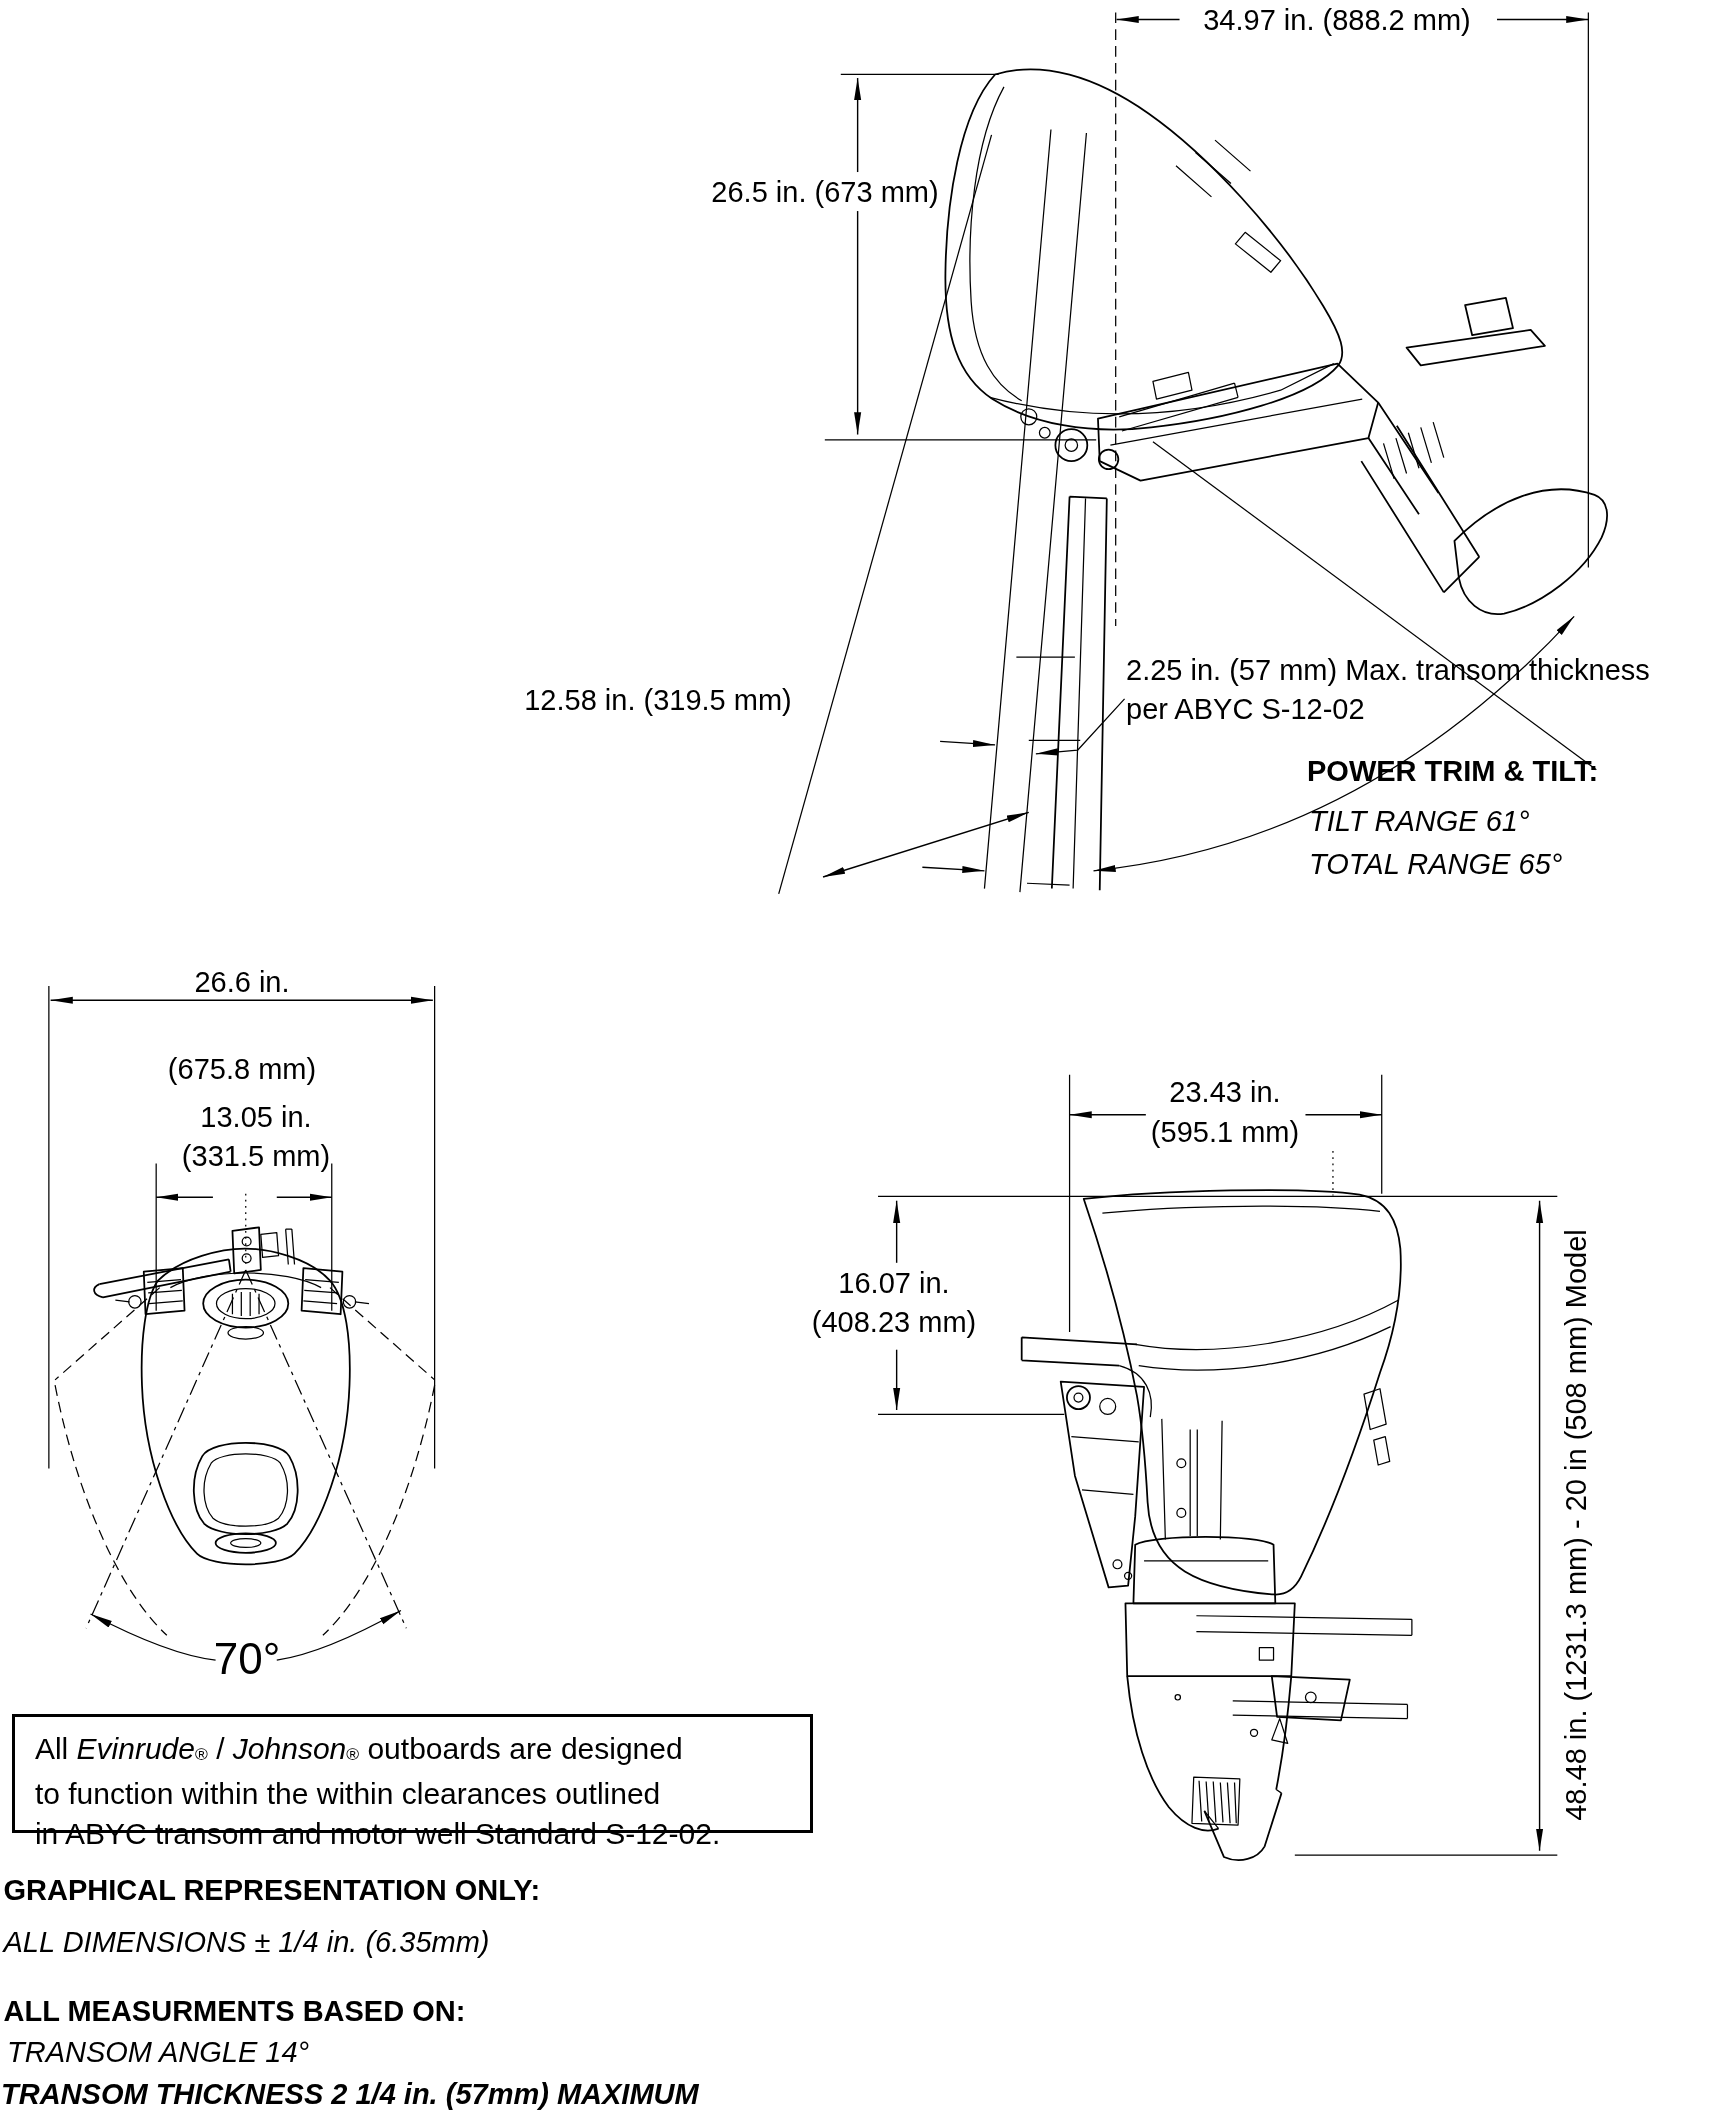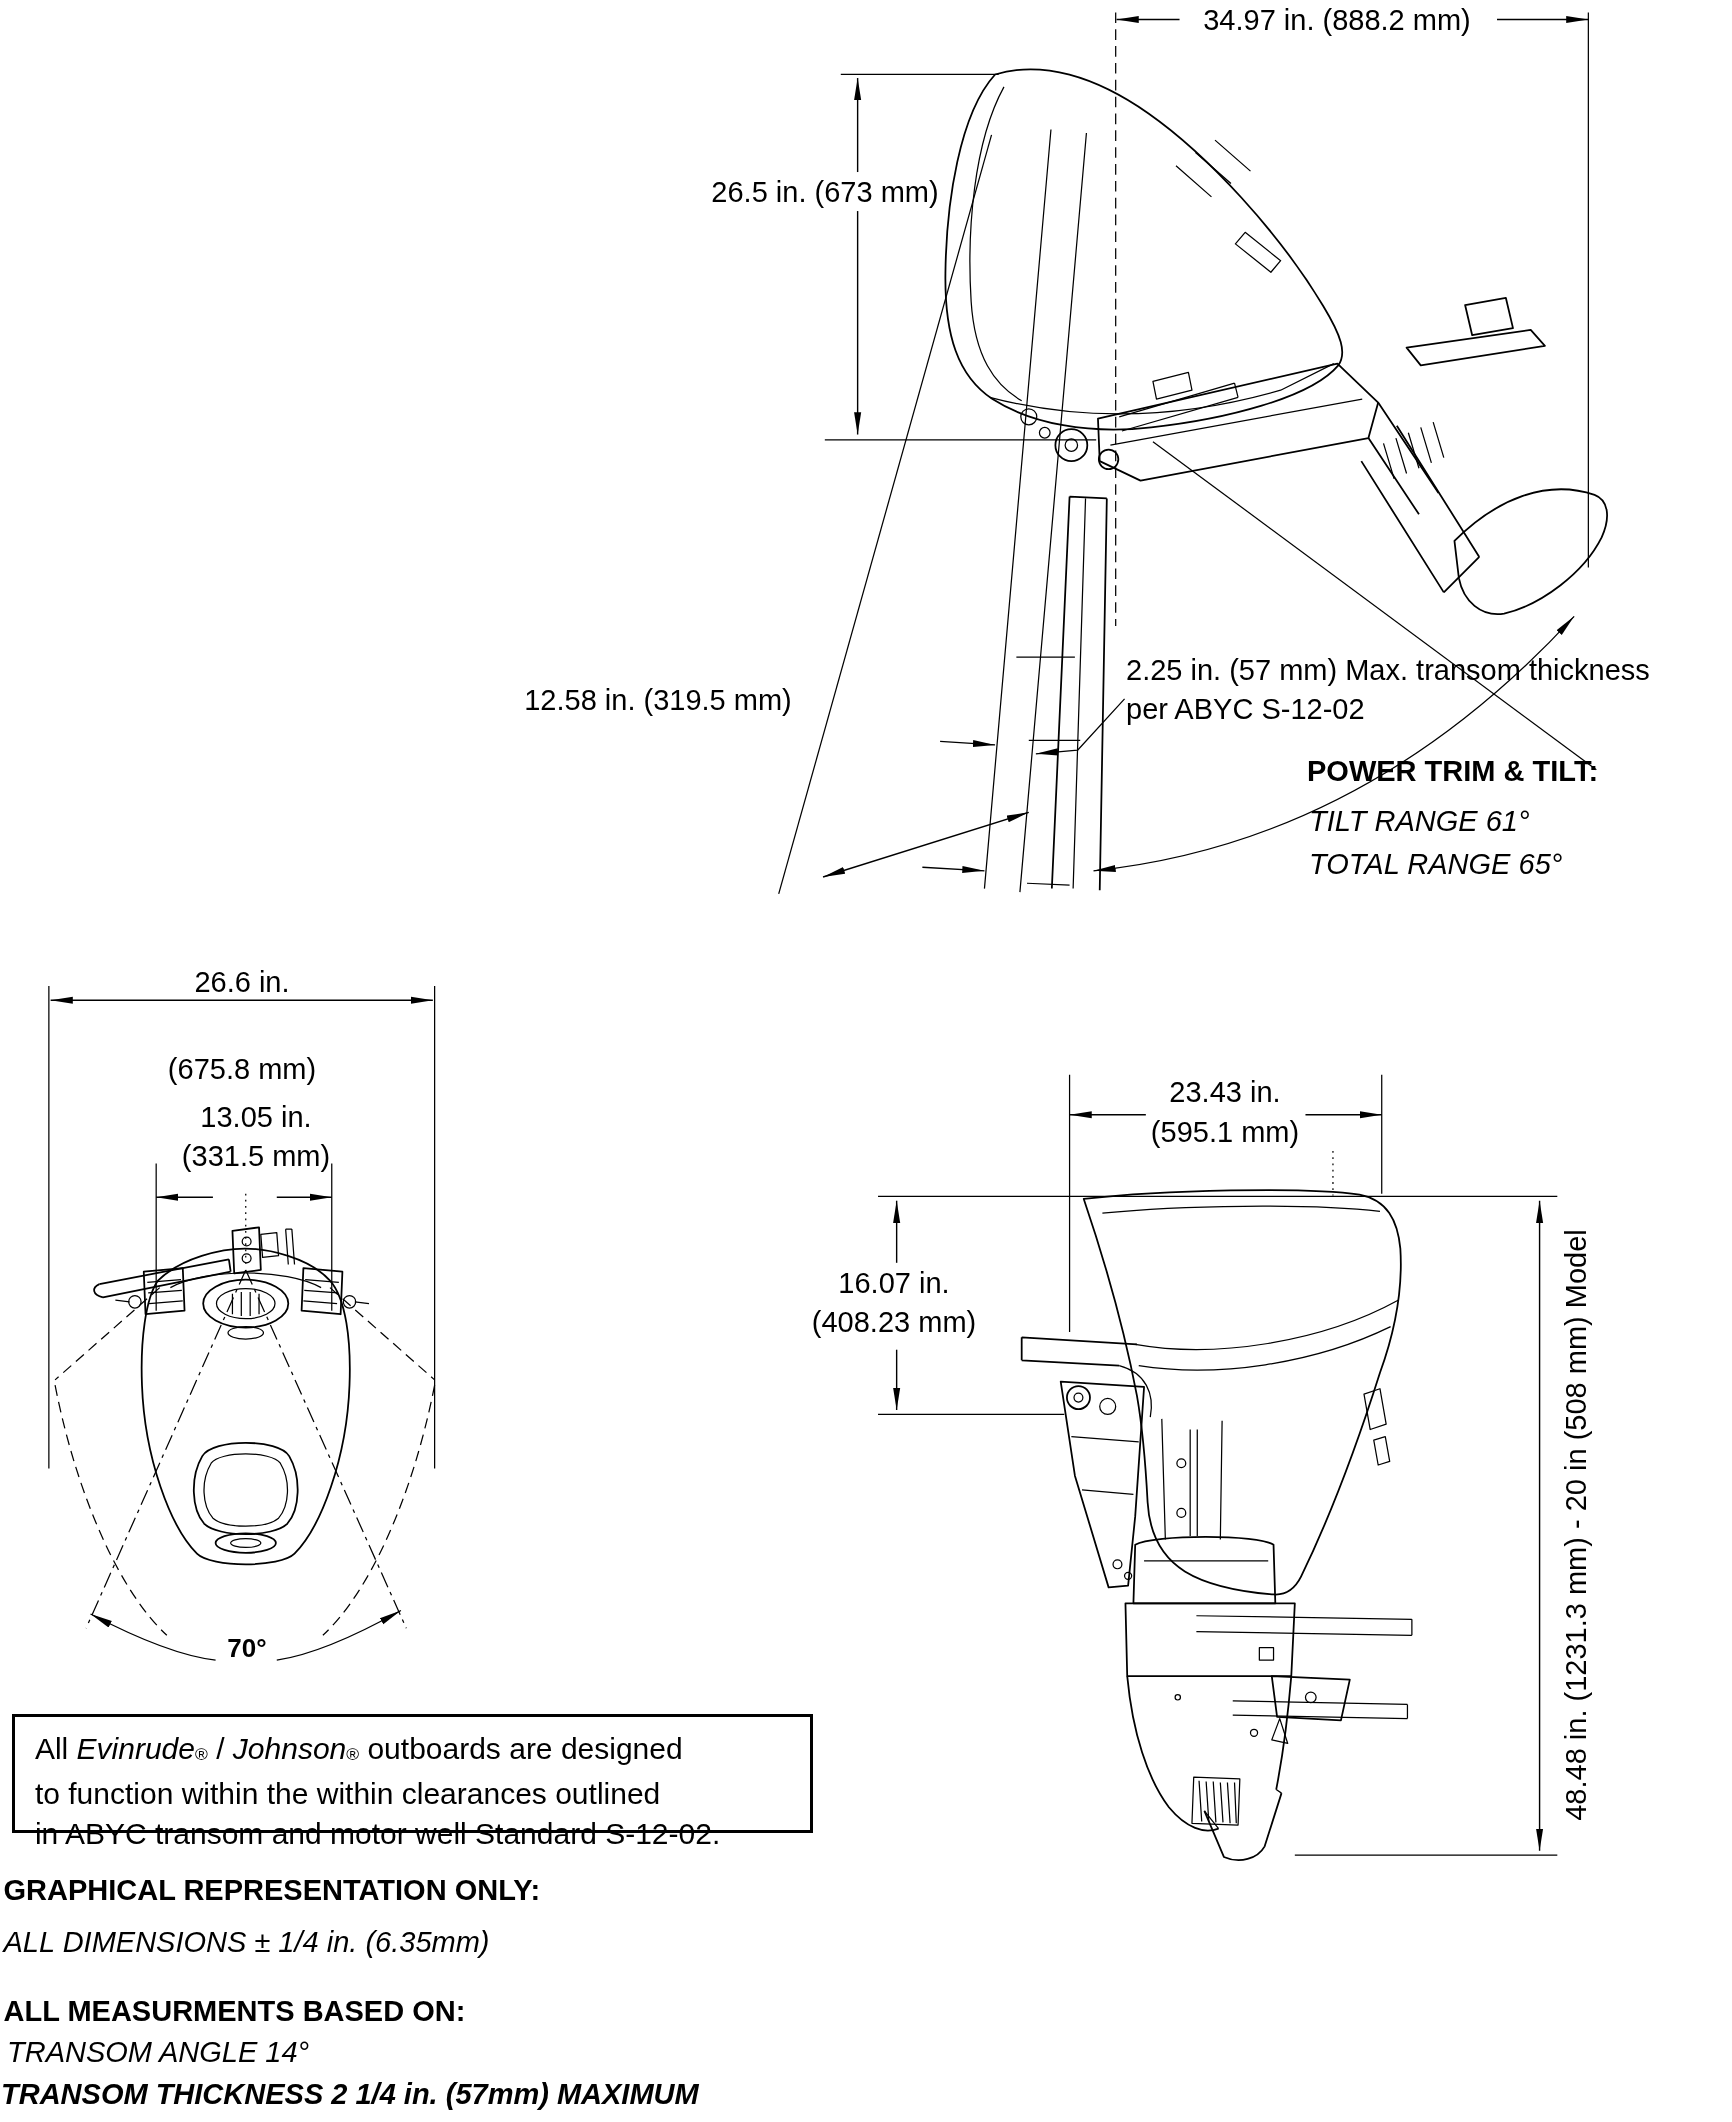--- a/index.html
+++ b/index.html
@@ -11,21 +11,21 @@
   .ln{stroke:#000;fill:none;stroke-width:2;stroke-linejoin:round;}
   .thin{stroke-width:1.4;}
   .dim{stroke-width:1.6;}
   .dash{stroke-dasharray:12 7;}
   .cl{stroke-dasharray:18 6 4 6;}
   .dot{stroke-dasharray:2 5;}
   .t{position:absolute;white-space:nowrap;font-size:29px;line-height:1.12;}
   .ctr{transform:translateX(-50%);}
   .b{font-weight:bold;}
   .i{font-style:italic;}
-  .big{font-size:26px;font-weight:bold;}
+  .big{font-size:44px;}
   .rot{transform:translate(-50%,-50%) rotate(-90deg);}
   .reg{font-size:0.58em;vertical-align:-0.08em;}
   .nbox{
     position:absolute;left:12.4px;top:1714px;width:801px;height:119px;
     border:3.5px solid #000;box-sizing:border-box;
     padding:11.5px 0 0 19.5px;font-size:30px;line-height:40px;white-space:nowrap;
   }
 </style>
 </head>
 <body>

